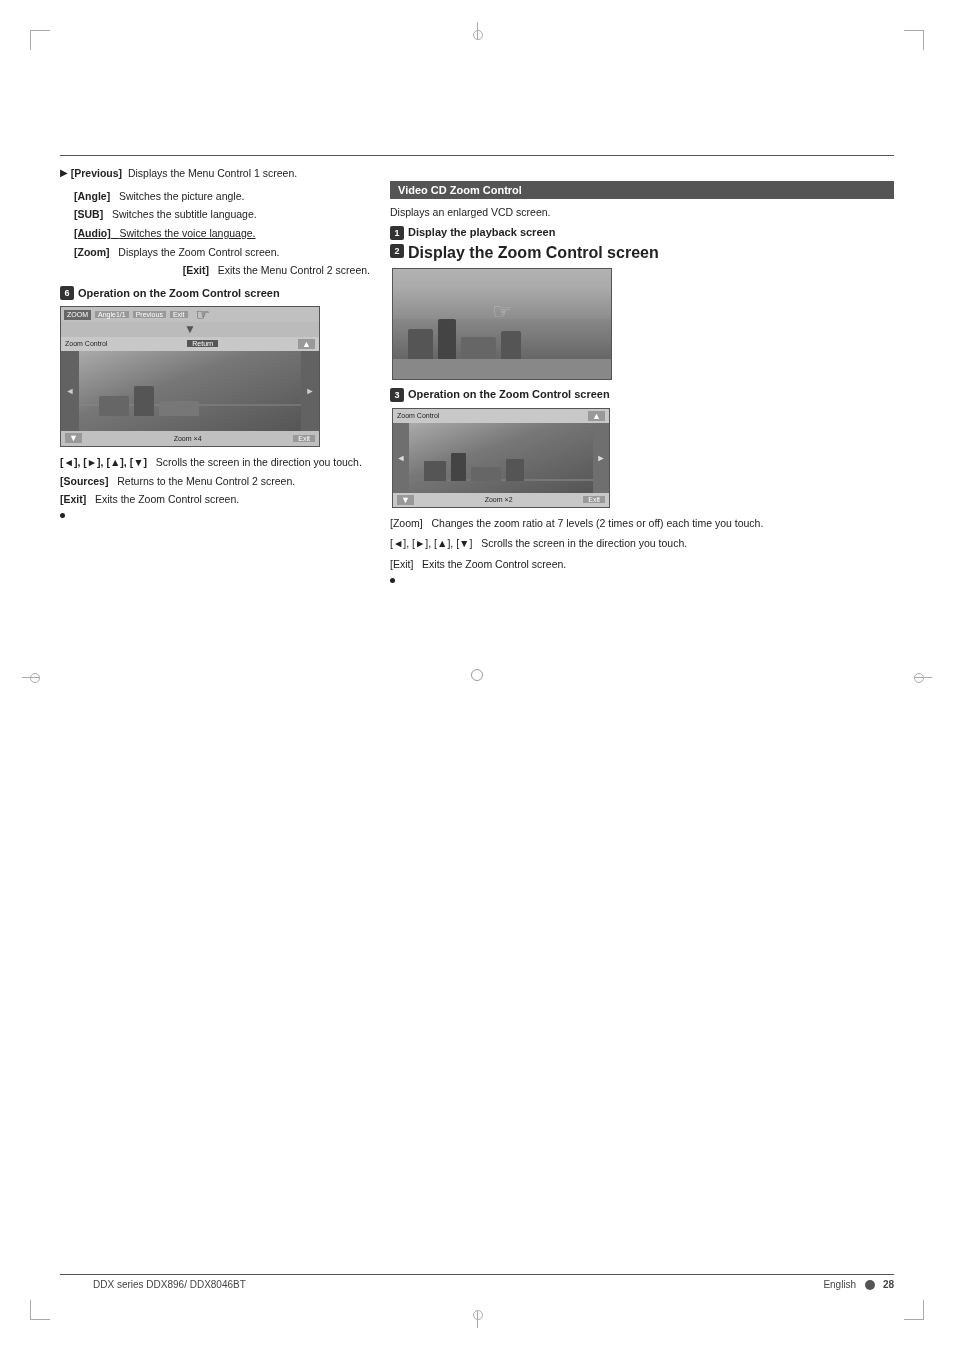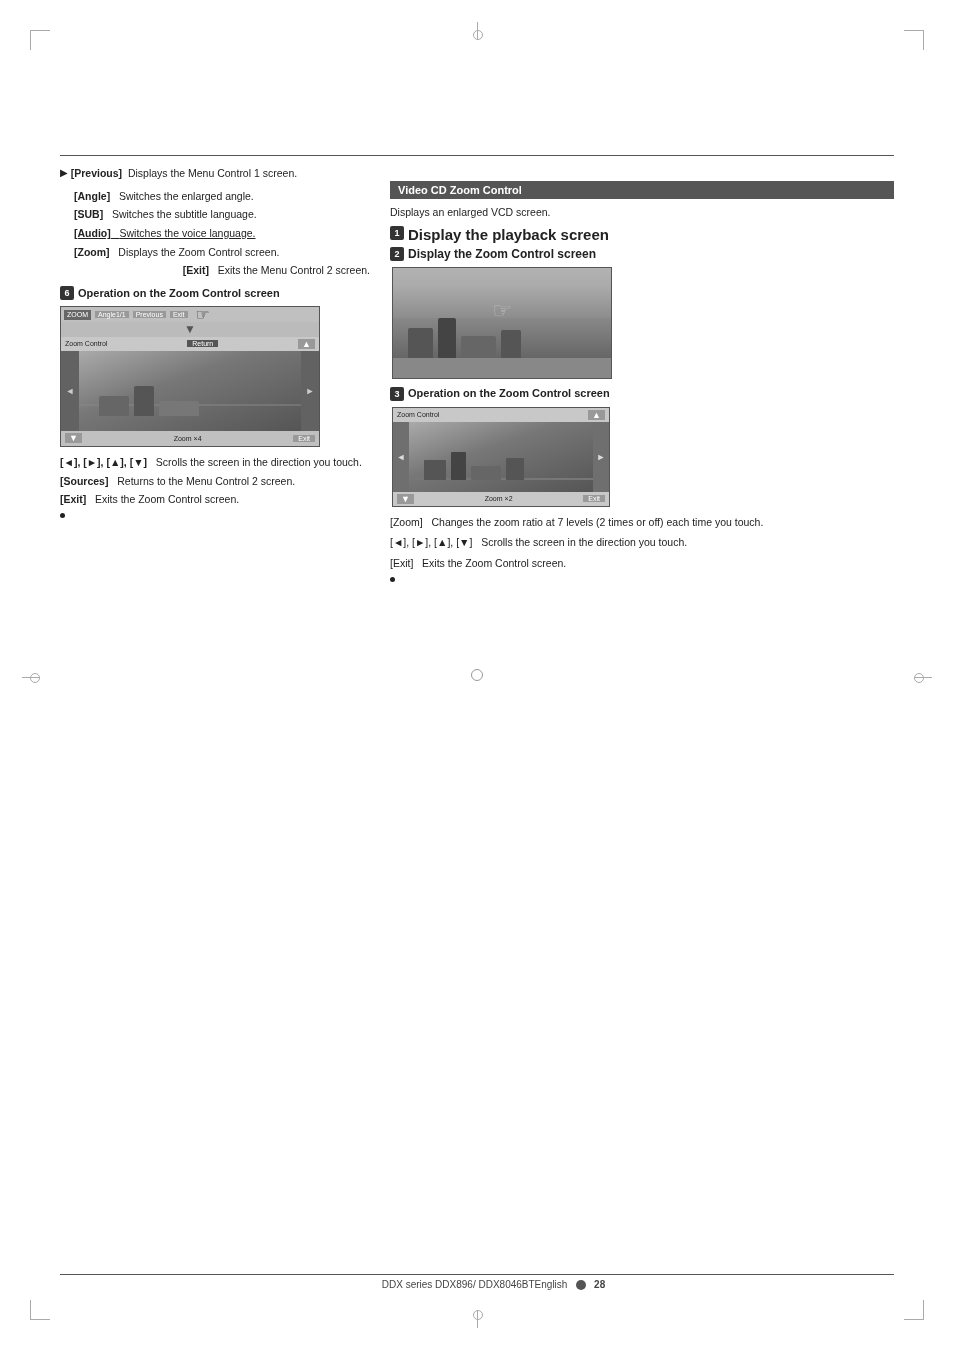--- a/index.html
+++ b/index.html
@@ -144,21 +144,21 @@
       margin-bottom: 6px;
     }
 
     
     .footer {
       position: absolute;
       bottom: 60px;
       left: 60px;
       right: 60px;
       display: flex;
-      justify-content: center;
+      justify-content: space-between;
       align-items: center;
       font-size: 10px;
       color: #444;
       padding-left: 33px;
     }
 
     .footer-rule {
       position: absolute;
       bottom: 75px;
       left: 60px;
@@ -233,21 +233,21 @@
       <div style="display:flex; align-items:flex-start; margin-bottom:4px;">
         <span style="color:#222; font-size:10px; margin-right:3px; margin-top:1px;">▶</span>
         <p>
           <span class="key">[Previous]</span>
           &nbsp;<span>Displays the Menu Control 1 screen.</span>
         </p>
       </div>
 
       <p style="margin-left:14px;">
         <span class="key">[Angle]</span>
-        &nbsp;&nbsp;<span>Switches the enlarged angle.</span>
+        &nbsp;&nbsp;<span>Switches the picture angle.</span>
       </p>
       <p style="margin-left:14px;">
         <span class="key">[SUB]</span>
         &nbsp;&nbsp;<span>Switches the subtitle language.</span>
       </p>
       <p style="margin-left:14px;text-decoration:underline;">
         <span class="key">[Audio]</span>
         &nbsp;&nbsp;<span>Switches the voice language.</span>
       </p>
       <p style="margin-left:14px;">
@@ -319,26 +319,26 @@
     </div>
 
     <div class="right-col">
 
       <div class="vcd-header">Video CD Zoom Control</div>
 
       <p>Displays an enlarged VCD screen.</p>
 
       <div style="display:flex; align-items:flex-start; margin-bottom:4px;">
         <span class="section-num-badge">1</span>
-        <strong style="font-size:15px;">Display the playback screen</strong>
+        <strong style="font-size:11px;">Display the playback screen</strong>
       </div>
 
       <div style="display:flex; align-items:flex-start; margin-bottom:6px;">
         <span class="section-num-badge">2</span>
-        <strong style="font-size:12px;">Display the Zoom Control screen</strong>
+        <strong style="font-size:16px;">Display the Zoom Control screen</strong>
       </div>
 
       <div style="width:220px; border:1px solid #555; background:#999; margin-bottom:8px; margin-left:2px;">
         <div style="height:110px; background:linear-gradient(to bottom, #bbb 0%, #888 50%, #666 100%); position:relative; display:flex; align-items:center; justify-content:center;">
 
           <div style="position:absolute; bottom:20px; left:0; right:0; height:40px; background:linear-gradient(to bottom, #888, #666);"></div>
           <div style="position:absolute; bottom:20px; left:15px; width:25px; height:30px; background:#555; border-radius:2px 2px 0 0;"></div>
           <div style="position:absolute; bottom:20px; left:45px; width:18px; height:40px; background:#444; border-radius:2px 2px 0 0;"></div>
           <div style="position:absolute; bottom:20px; left:68px; width:35px; height:22px; background:#666; border-radius:2px 2px 0 0;"></div>
           <div style="position:absolute; bottom:20px; left:108px; width:20px; height:28px; background:#555; border-radius:2px 2px 0 0;"></div>

